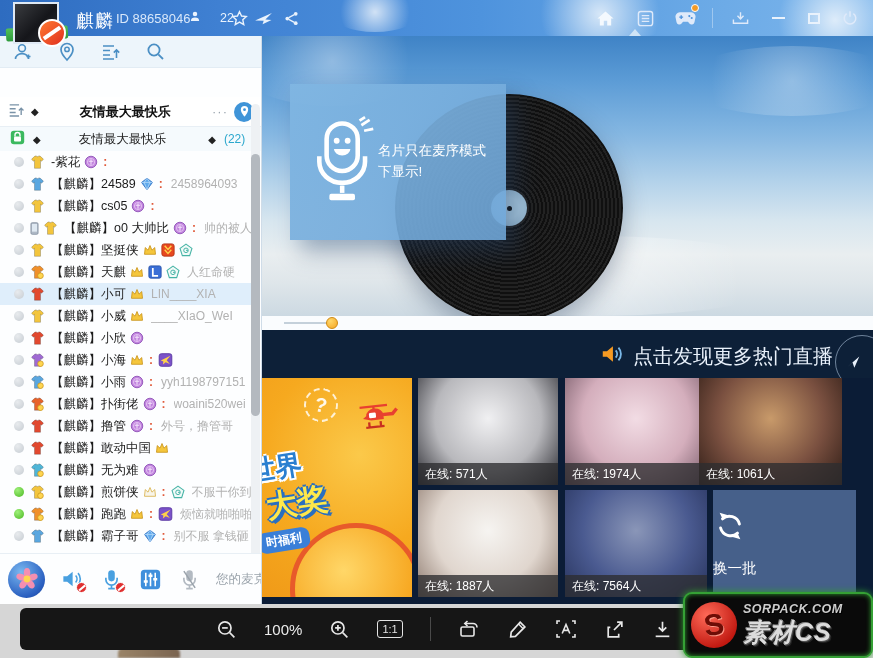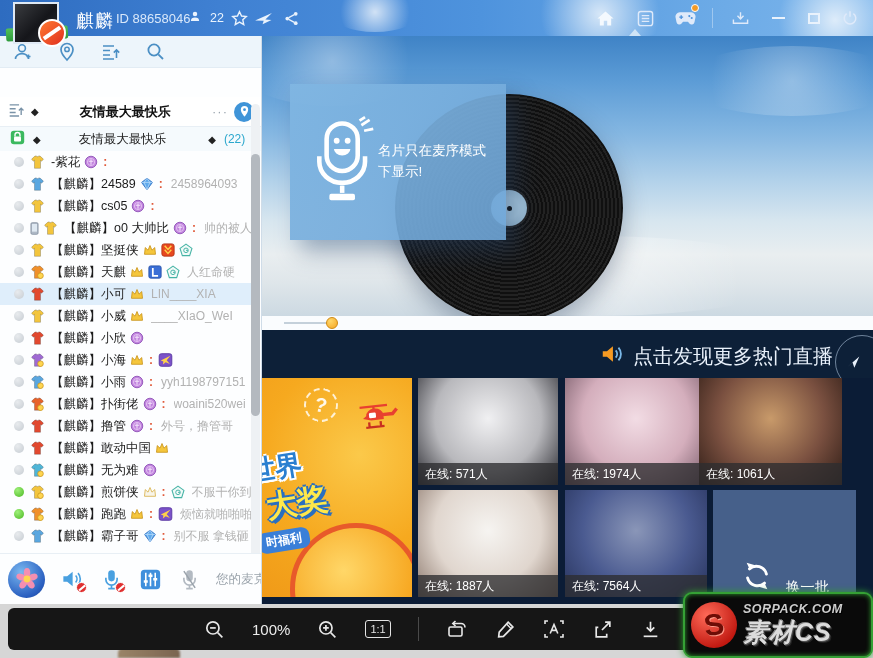--- a/index.html
+++ b/index.html
@@ -14,21 +14,21 @@
   #avatar-wrap{position:absolute;left:8px;top:1px;width:58px;height:50px;z-index:60}
   #avatar-img{position:absolute;left:5px;top:1px;width:46px;height:42px;border:2px solid #dfe9f4;
     background:linear-gradient(135deg,#3a3c40 0%,#15161a 55%,#2c2e33 100%)}
   #avatar-ribbon{position:absolute;left:-2px;top:26px;width:62px;height:13px;
     background:linear-gradient(180deg,#51c058,#2e9a3c);border-radius:2px;transform:rotate(-3deg)}
   #avatar-noentry{position:absolute;left:30px;top:18px;width:28px;height:28px;border-radius:50%;
     background:linear-gradient(135deg,#ff7a30,#e03020);border:2px solid #fff;overflow:hidden}
   #avatar-noentry:before{content:"";position:absolute;left:2px;top:10px;width:20px;height:4px;background:#fff;transform:rotate(-35deg)}
   #app-title{position:absolute;left:76px;top:9px;color:#fff;font-weight:normal;font-size:18px;letter-spacing:1px}
   #app-id{position:absolute;left:116px;top:11px;color:#d9e8fa;font-size:13px}
-  #member-count-wrap{position:absolute;left:189px;top:10px;display:flex;align-items:center;gap:9px;color:#eaf3fd;font-size:12.5px}
+  #member-count-wrap{position:absolute;left:189px;top:10px;display:flex;align-items:center;gap:19px;color:#eaf3fd;font-size:12.5px}
   .tb-ico{position:absolute;top:8px;display:flex;align-items:center;justify-content:center;width:22px;height:20px;cursor:pointer}
   #tb-right{position:absolute;right:0;top:0;height:36px;display:flex;align-items:center;gap:14px;padding-right:12px}
   .tbr-btn{position:relative;width:26px;height:24px;display:flex;align-items:center;justify-content:center}
   #home-pointer{position:absolute;left:629px;top:29px;width:0;height:0;border-left:6px solid transparent;border-right:6px solid transparent;border-bottom:7px solid #cfe4f6}
   #gp-dot{position:absolute;right:-1px;top:-2px;width:8px;height:8px;border-radius:50%;background:#f59a23;border:1px solid #fff}
   #tbr-sep{width:1px;height:20px;background:rgba(255,255,255,.35)}
   .winbtn{width:22px;height:22px;display:flex;align-items:center;justify-content:center}
   #min-glyph{width:13px;height:2px;background:#e9f2fc}
   #max-glyph{width:12px;height:11px;border:2px solid #e9f2fc}
 
@@ -99,25 +99,25 @@
     background:radial-gradient(circle at 65% 35%,#fbc94a,#f6a91f 55%,#f09a18)}
   #banner-sun{position:absolute;left:28px;bottom:-58px;width:132px;height:132px;border-radius:50%;
     background:radial-gradient(circle at 40% 35%,#ffd768,#f6a41c 70%);border:5px solid #e85a2a}
   #banner-q{position:absolute;left:42px;top:10px;width:34px;height:34px;border-radius:50%;border:2px dashed rgba(255,255,255,.8);color:rgba(255,255,255,.9);font-size:20px;font-weight:bold;display:flex;align-items:center;justify-content:center;transform:rotate(12deg)}
   .banner-word{position:absolute;font-weight:bold;transform:rotate(-9deg);
     text-shadow:-2px 0 #fff,2px 0 #fff,0 -2px #fff,0 2px #fff,2px 2px #fff,-2px 2px 0 #fff}
   #bw1{left:-14px;top:72px;font-size:27px;color:#2a7fd0}
   #bw2{left:4px;top:104px;font-size:31px;color:#ffe84a;text-shadow:-2px 0 #2a6fc0,2px 0 #2a6fc0,0 -2px #2a6fc0,0 2px #2a6fc0,3px 3px #2a6fc0}
   #bw3{left:-4px;top:152px;font-size:12px;color:#fff;background:#3a7fd8;padding:2px 8px;border-radius:8px;text-shadow:none}
   #banner-heli{position:absolute;right:10px;top:22px;transform:rotate(-6deg)}
-  #refresh-card{position:absolute;background:#46608a;display:flex;flex-direction:row;align-items:flex-end;justify-content:center;gap:12px;cursor:pointer}
+  #refresh-card{position:absolute;background:#46608a;display:flex;flex-direction:column;align-items:flex-start;justify-content:center;gap:12px;cursor:pointer}
   #refresh-label{color:#fff;font-size:14.5px}
 
   
-  #viewer-toolbar{position:absolute;left:8px;top:608px;width:682px;height:42px;background:#161616;border-radius:6px 0 0 6px;z-index:90;display:flex;align-items:center;gap:27px;padding-left:196px}
+  #viewer-toolbar{position:absolute;left:20px;top:608px;width:682px;height:42px;background:#161616;border-radius:6px 0 0 6px;z-index:90;display:flex;align-items:center;gap:27px;padding-left:196px}
   .vt-btn{display:flex;align-items:center;justify-content:center;cursor:pointer;flex:none}
   #vt-zoom-level{color:#ececec;font-size:15px;flex:none;cursor:default}
   #vt-ratio{border:1.6px solid #e4e4e4;border-radius:3px;color:#e4e4e4;font-size:11px;padding:2px 4px}
   #vt-sep{width:1px;height:24px;background:#4a4a4a;flex:none}
   #vt-more{color:#e4e4e4;font-size:16px;font-weight:bold;letter-spacing:2px}
 
   
   #watermark{position:absolute;left:683px;top:592px;width:190px;height:66px;z-index:95;background:#0a0a0a;
     border:2px solid #35a035;border-radius:9px;box-shadow:0 0 7px #2f9e2f, inset 0 0 5px #2f9e2f;
     display:flex;align-items:center;padding-left:6px;gap:6px}

